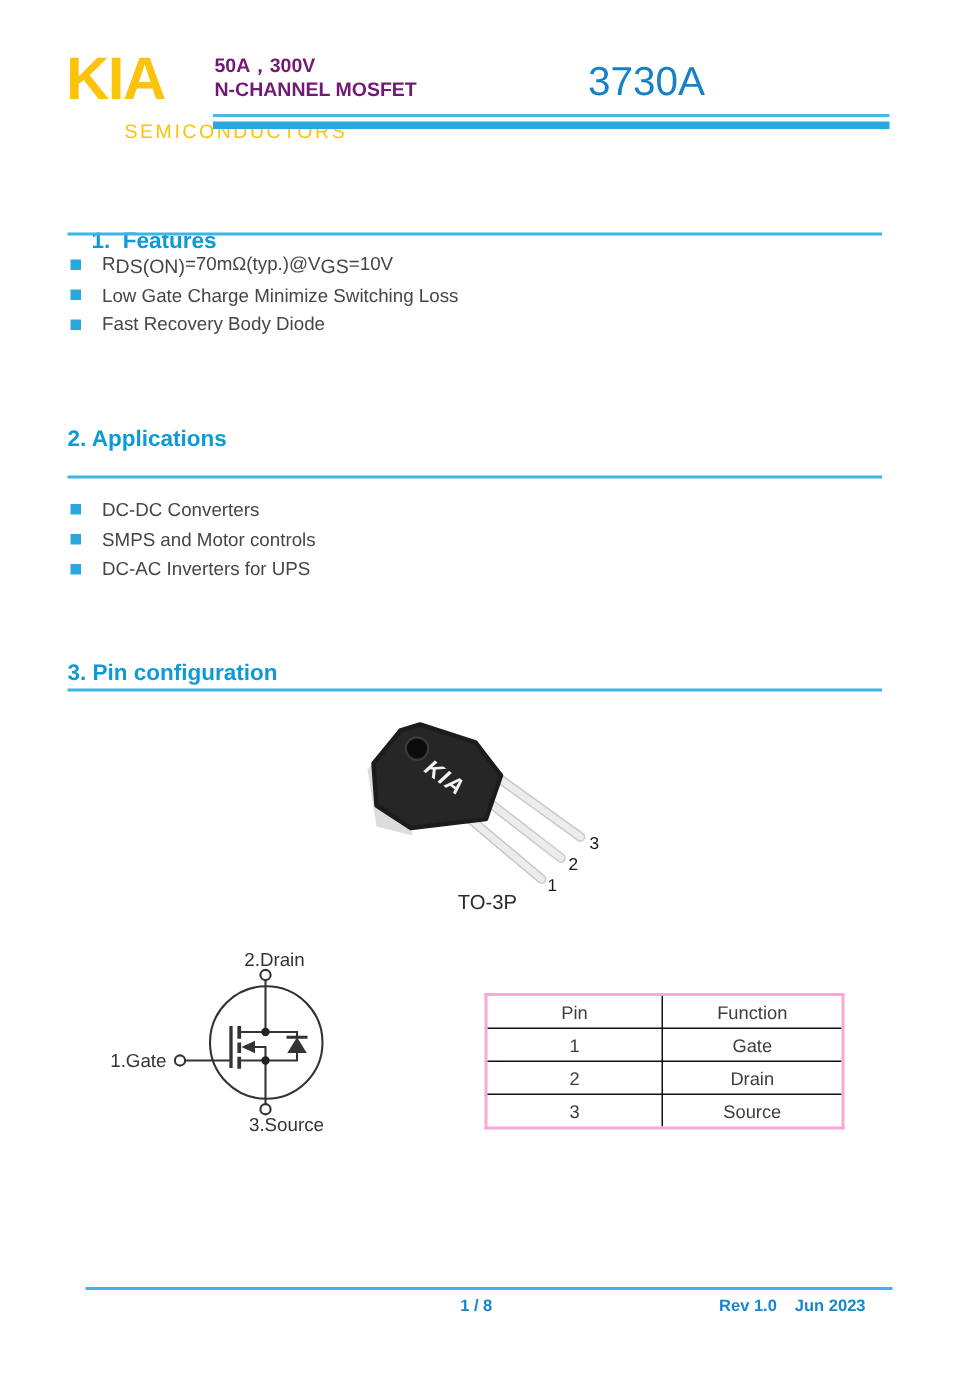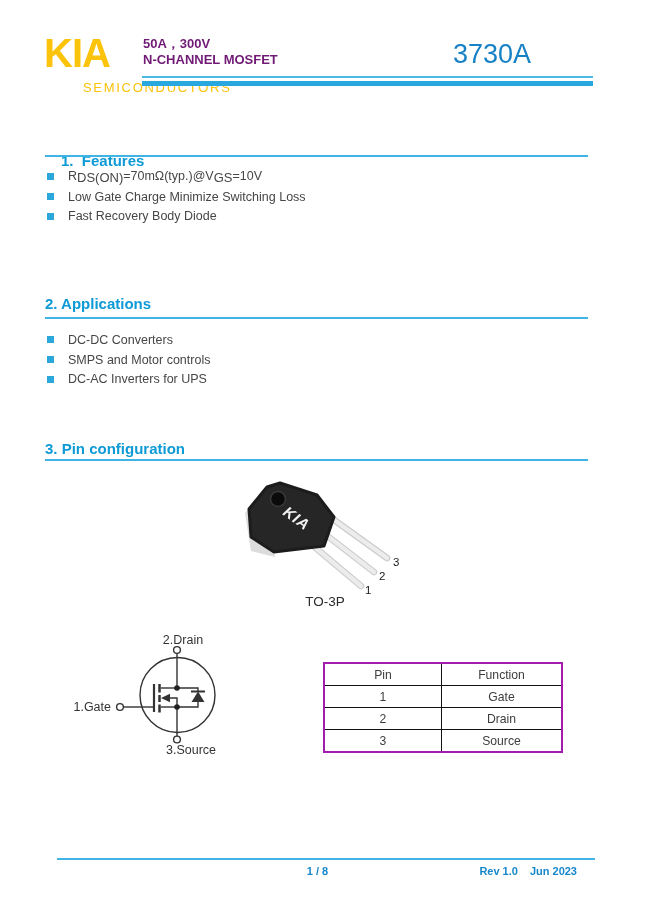--- a/index.html
+++ b/index.html
@@ -6,42 +6,42 @@
   .page{
     position:relative;width:649px;height:917px;background:#ffffff;overflow:hidden;
     font-family:"Liberation Sans","DejaVu Sans",sans-serif;color:#464646;
   }
   .abs{position:absolute;}
 
   
   .logo{left:44px;top:33px;font-size:40px;font-weight:bold;letter-spacing:-1px;color:#FBC30B;line-height:40px;}
   .logo-sub{left:43px;top:80px;font-size:13px;font-weight:normal;letter-spacing:1.7px;color:#FBC30B;padding-left:40px;}
   .hdr-sub{left:143px;top:36px;font-size:13px;font-weight:bold;color:#701a75;line-height:16px;}
-  .part-number{left:392px;top:40px;width:200px;text-align:center;font-size:27px;color:#1781C6;line-height:28px;}
+  .part-number{left:392px;top:40px;width:200px;text-align:left;font-size:27px;color:#1781C6;line-height:28px;}
   .rule-thin-hdr{left:142px;top:76px;width:451px;height:2px;background:#4BB8E6;}
   .rule-thick-hdr{left:142px;top:81px;width:451px;height:5px;background:#29A8E0;}
 
   
   .section-title{left:45px;font-size:15px;font-weight:bold;color:#0E9AD6;line-height:18px;}
   .section-rule{left:45px;width:543px;height:2px;background:#3FB4E5;}
   .bullet-list{left:47px;width:520px;}
   .bullet-row{display:flex;align-items:center;height:19.7px;}
   .bullet-sq{width:7px;height:7px;background:#2BA7DC;margin-right:14px;flex:0 0 auto;}
   .bullet-text{font-size:12.5px;color:#464646;white-space:nowrap;}
   .bullet-text sub{font-size:13px;vertical-align:-2px;}
 
   
   .pkg-svg{left:225px;top:467px;}
   .pkg-caption{left:225px;top:594px;width:200px;text-align:center;font-size:13.5px;color:#2b2b2b;}
   .sym-svg{left:63px;top:628px;}
   svg text{font-family:"Liberation Sans","DejaVu Sans",sans-serif;}
 
   
   .pin-table-wrap{left:323px;top:662px;}
-  table.pin-table{border-collapse:collapse;border:2px solid #a21caf;font-size:12.2px;color:#3d3d3d;}
+  table.pin-table{border-collapse:collapse;border:2px solid #f9a8d4;font-size:12.2px;color:#3d3d3d;}
   table.pin-table th,table.pin-table td{
     border:1px solid #111;text-align:center;vertical-align:middle;
     font-weight:normal;height:21px;padding:0;
   }
   table.pin-table .col-pin{width:116px;}
   table.pin-table .col-fn{width:119px;margin-top:19px;}
 
   
   .footer-rule{left:57px;top:858px;width:538px;height:2px;background:#3FB4E5;}
   .footer-page{left:45px;top:865px;width:545px;text-align:center;font-size:11px;font-weight:bold;color:#1787CB;}
@@ -78,21 +78,21 @@
         <span class="bullet-text">Low Gate Charge Minimize Switching Loss</span>
       </div>
       <div class="bullet-row">
         <span class="bullet-sq"></span>
         <span class="bullet-text">Fast Recovery Body Diode</span>
       </div>
     </div>
   </section>
 
   <section>
-    <h2 class="abs section-title" style="top:295px;margin:0;">2. Applications</h2>
+    <h2 class="abs section-title" style="top:284px;margin:0;">2. Applications</h2>
     <div class="abs section-rule" style="top:317px;"></div>
     <div class="abs bullet-list" style="top:330px;">
       <div class="bullet-row">
         <span class="bullet-sq"></span>
         <span class="bullet-text">DC-DC Converters</span>
       </div>
       <div class="bullet-row">
         <span class="bullet-sq"></span>
         <span class="bullet-text">SMPS and Motor controls</span>
       </div>

